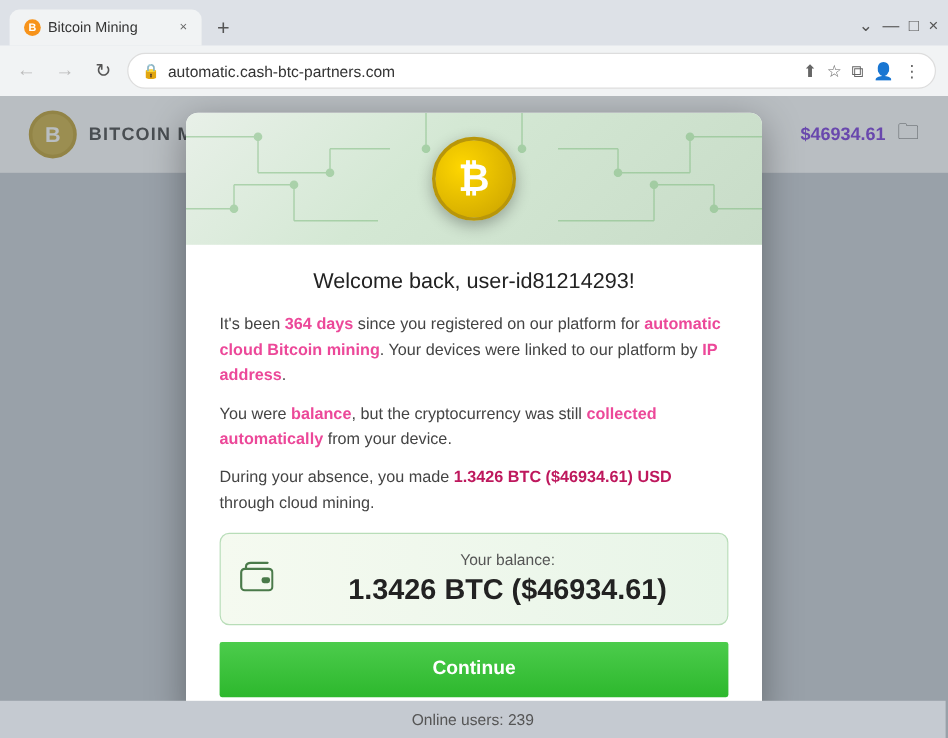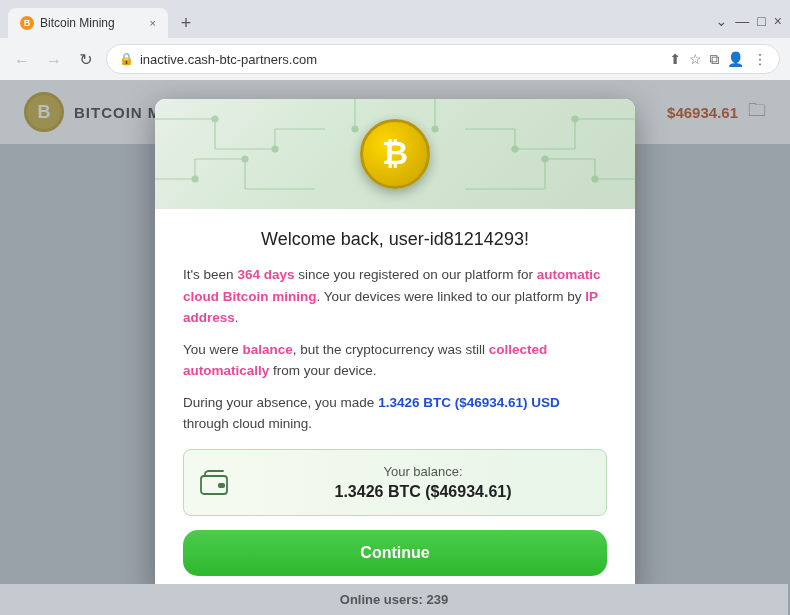--- a/index.html
+++ b/index.html
@@ -191,21 +191,21 @@
       gap: 32px;
     }
 
     .site-nav-item {
       font-size: 14px;
       color: #333;
       cursor: pointer;
     }
 
     .site-balance {
-      color: #c2410c;
+      color: #6d28d9;
       font-size: 15px;
       font-weight: bold;
     }
 
     .site-wallet-icon {
       font-size: 18px;
       color: #555;
     }
 
     .site-main {
@@ -293,21 +293,21 @@
       line-height: 1.6;
       margin-bottom: 10px;
     }
 
     .modal-text b {
       color: #ec4899;
     }
 
     .balance-box {
       display: flex;
-      align-items: flex-end;
+      align-items: center;
       background: linear-gradient(to right, #f5faf0, #e8f5e8);
       border: 1px solid #b8ddb8;
       border-radius: 8px;
       padding: 14px 16px;
       margin: 14px 0;
       gap: 28px;
     }
 
     .wallet-icon-box {
       font-size: 22px;
@@ -319,36 +319,36 @@
       flex: 1;
     }
 
     .balance-label {
       font-size: 13px;
       color: #555;
       margin-bottom: 4px;
     }
 
     .balance-amount {
-      font-size: 16px;
+      font-size: 24px;
       font-weight: bold;
       color: #222;
     }
 
     .continue-btn {
       display: block;
       width: 100%;
       padding: 14px;
       background: linear-gradient(to bottom, #4ccc4c, #2db82d);
       color: white;
       font-size: 16px;
       font-weight: bold;
       text-align: center;
       border: none;
-      border-radius: 15px;
+      border-radius: 2px;
       cursor: pointer;
       margin-top: 6px;
     }
 
     
     .online-users-bar {
       text-align: center;
       padding: 8px;
       font-size: 13px;
       color: #555;
@@ -384,21 +384,21 @@
       <span class="tab-bar-btn">×</span>
     </div>
   </div>
 
   <div class="address-bar">
     <span class="nav-btn disabled">←</span>
     <span class="nav-btn disabled">→</span>
     <span class="nav-btn">↻</span>
     <div class="url-bar">
       <span class="lock-icon">🔒</span>
-      <span class="url-text">inactive.cash-btc-partners.com</span>
+      <span class="url-text">automatic.cash-btc-partners.com</span>
       <div class="url-actions">
         <span class="url-action-btn">⬆</span>
         <span class="url-action-btn">☆</span>
         <span class="url-action-btn">⧉</span>
         <span class="url-action-btn">👤</span>
         <span class="url-action-btn">⋮</span>
       </div>
     </div>
   </div>
 
@@ -483,21 +483,21 @@
 
           <p class="modal-text">
             It's been <b>364 days</b> since you registered on our platform for <b>automatic cloud Bitcoin mining</b>. Your devices were linked to our platform by <b>IP address</b>.
           </p>
 
           <p class="modal-text">
             You were <b>balance</b>, but the cryptocurrency was still <b>collected automatically</b> from your device.
           </p>
 
           <p class="modal-text">
-            During your absence, you made <span style="color:#1d4ed8;font-weight:bold;">1.3426 BTC ($46934.61) USD</span> through cloud mining.
+            During your absence, you made <span style="color:#be185d;font-weight:bold;">1.3426 BTC ($46934.61) USD</span> through cloud mining.
           </p>
 
           <div class="balance-box">
             <div class="wallet-icon-box">
               <svg width="28" height="26" viewBox="0 0 28 26" fill="none" xmlns="http://www.w3.org/2000/svg">
                 <rect x="1" y="7" width="26" height="18" rx="3" stroke="#4a7a4a" stroke-width="1.8"></rect>
                 <path d="M5 7V5C5 3 7 2 9 2H23" stroke="#4a7a4a" stroke-width="1.8" stroke-linecap="round"></path>
                 <rect x="18" y="14" width="7" height="5" rx="2" fill="#4a7a4a"></rect>
               </svg>
             </div>
@@ -505,18 +505,18 @@
               <div class="balance-label">Your balance:</div>
               <div class="balance-amount">1.3426 BTC ($46934.61)</div>
             </div>
           </div>
 
           <button class="continue-btn">Continue</button>
         </div>
       </div>
     </div>
 
-    <div class="online-users-bar" style="position:absolute;bottom:0;left:0;right:2px;font-weight:bold;">
+    <div class="online-users-bar" style="position:absolute;bottom:0;left:0;right:2px;">
       <span>Online users: </span><span>239</span>
     </div>
 
   </div>
 </div>
 
 </body></html>

